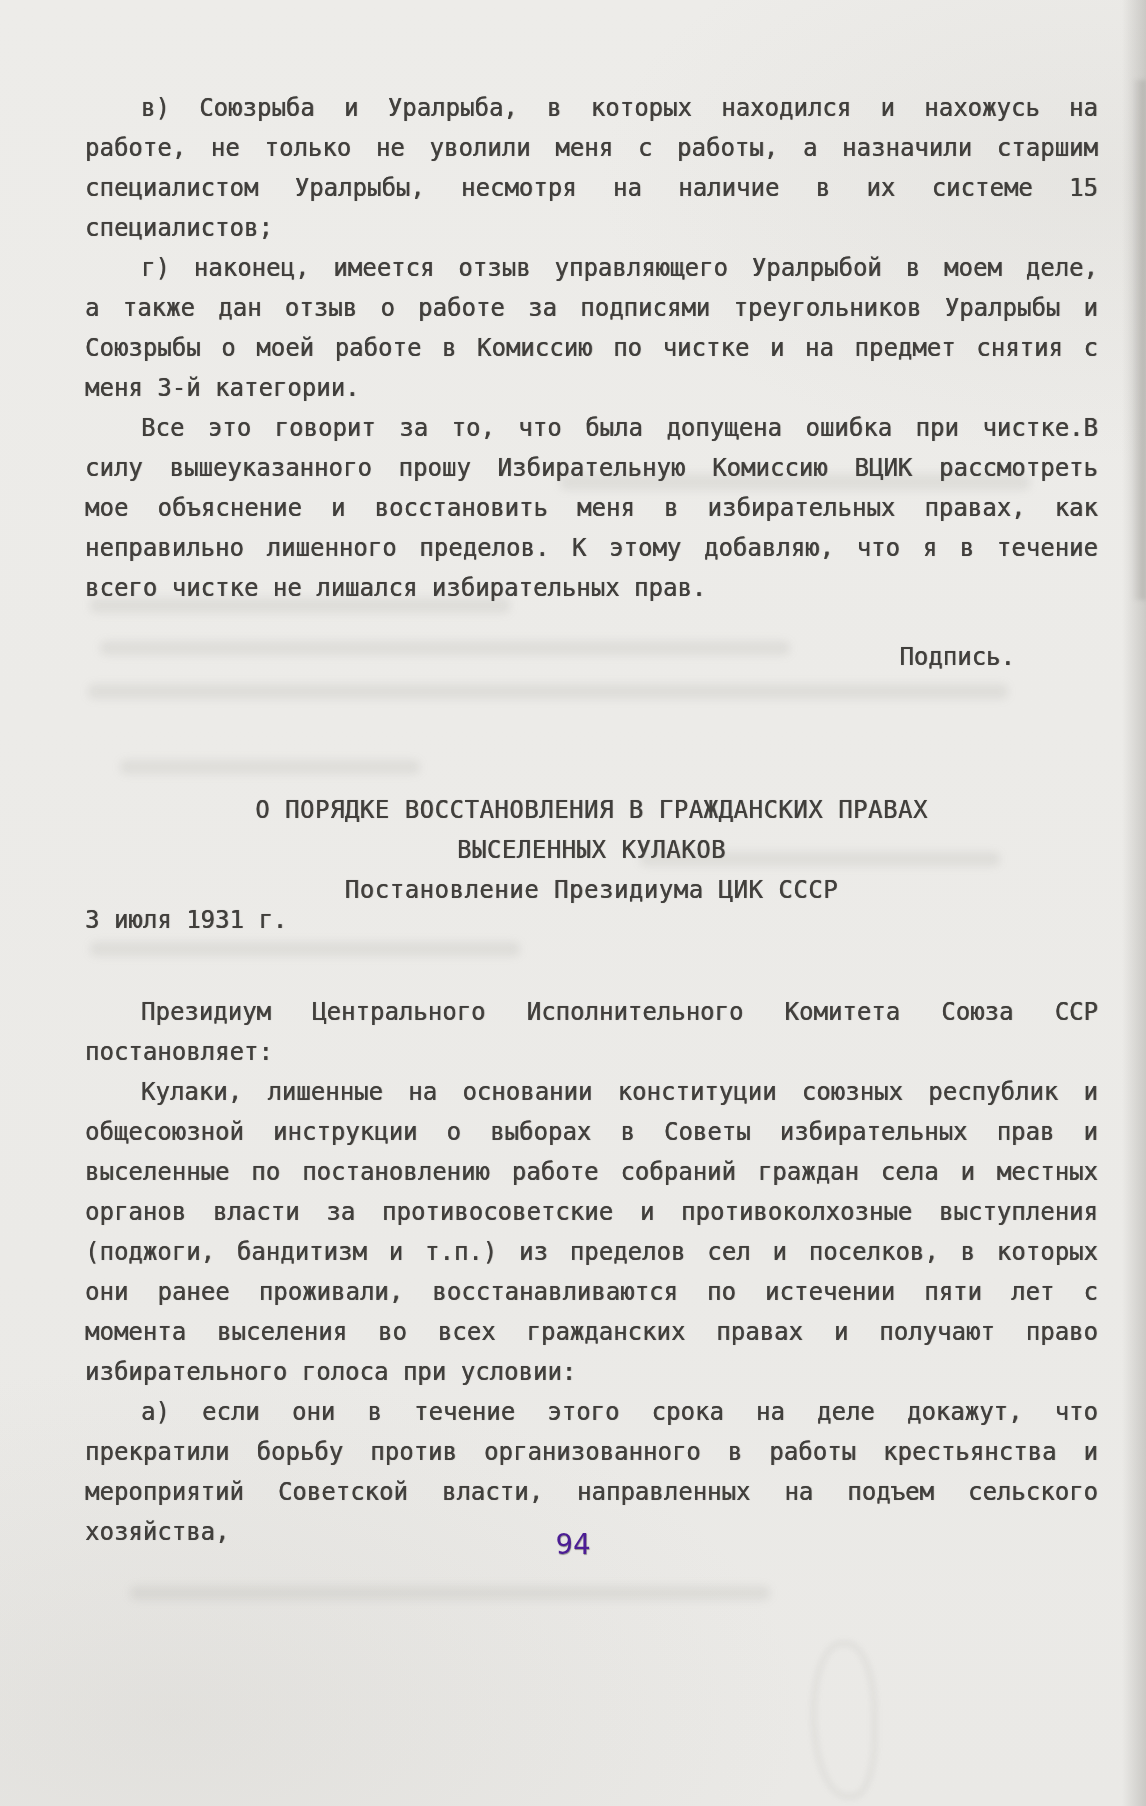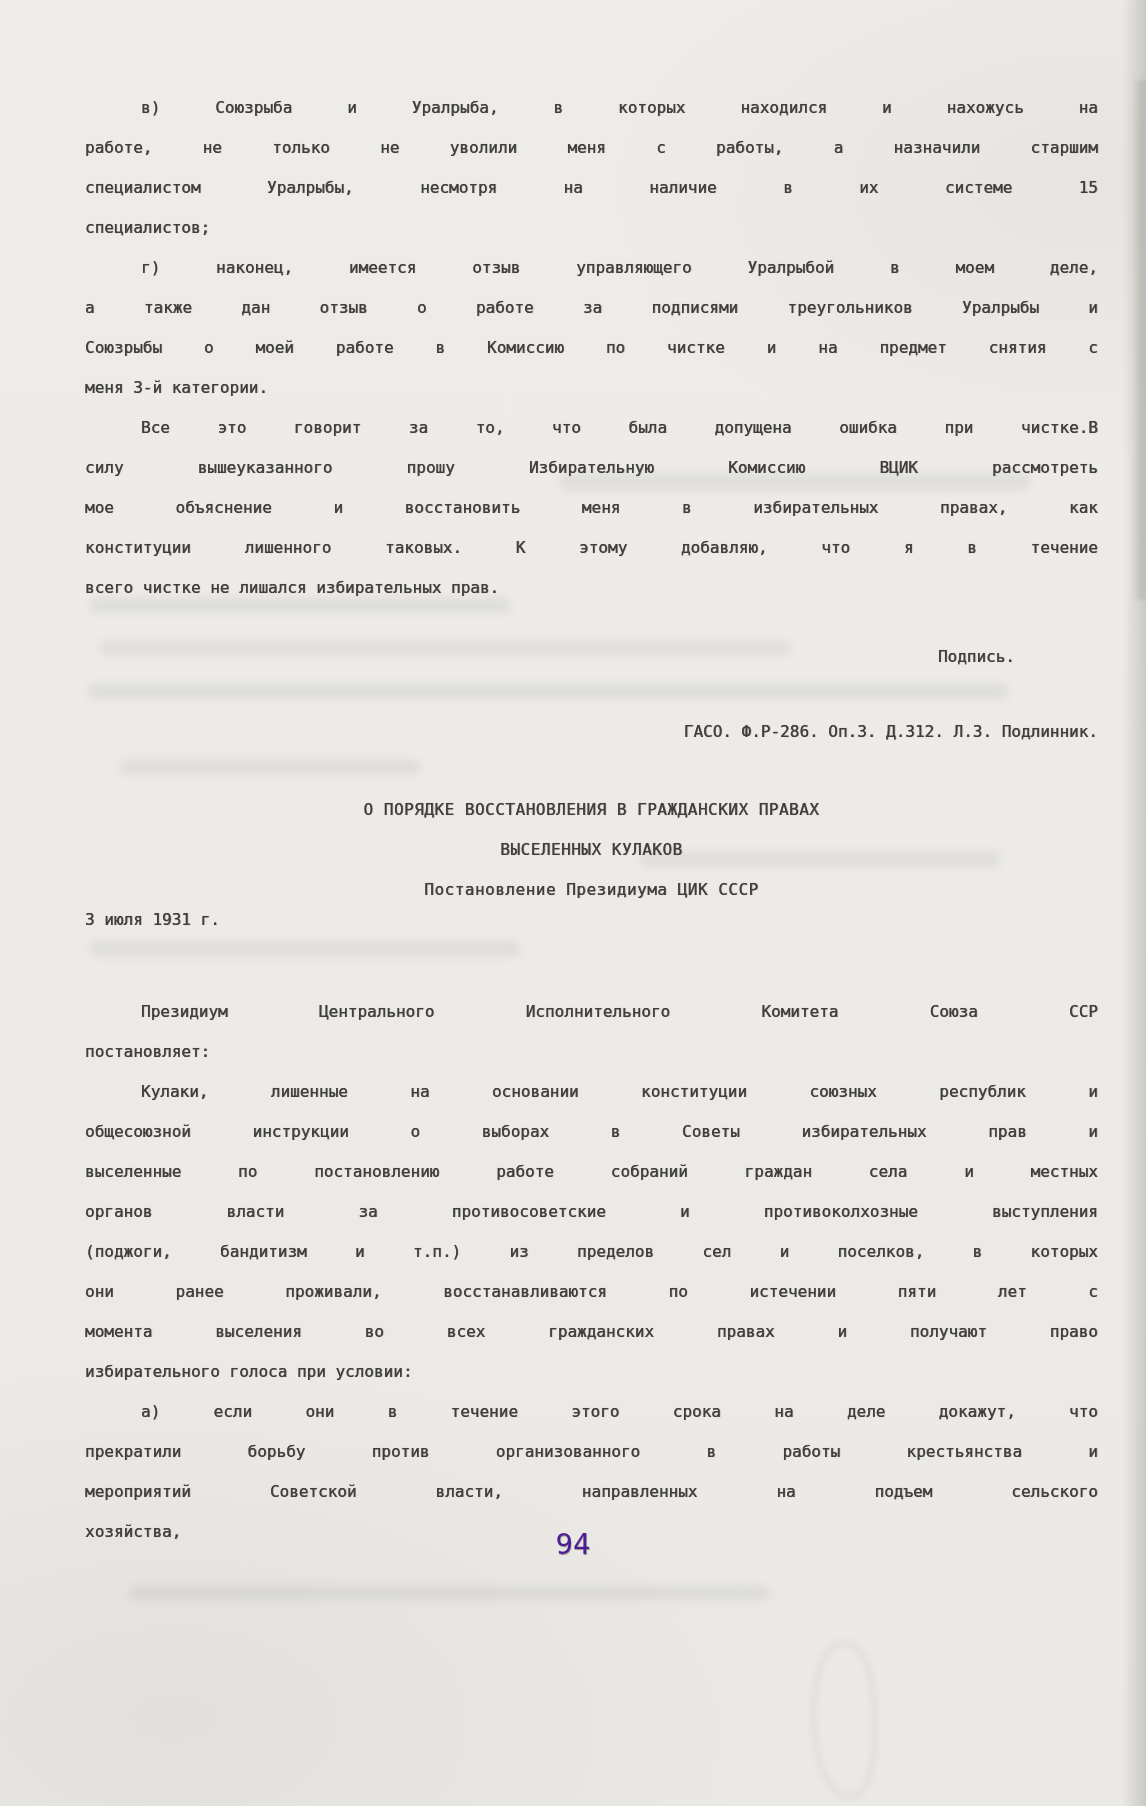--- a/index.html
+++ b/index.html
@@ -8,21 +8,21 @@
     background:
       radial-gradient(ellipse 900px 500px at 15% 95%, rgba(200,198,193,0.25), rgba(200,198,193,0) 70%),
       radial-gradient(ellipse 700px 400px at 95% 10%, rgba(205,203,198,0.22), rgba(205,203,198,0) 70%),
       linear-gradient(180deg,#edecE9 0%, #ecebe8 40%, #eae9e6 100%);
     font-family:"DejaVu Sans Mono", monospace;
     color:#413f3c;
   }
   .scan{position:absolute;inset:0;}
   .block{position:absolute;left:85px;width:1013px;}
   .line{
-    height:40px;line-height:40px;font-size:16px;
+    height:40px;line-height:40px;font-size:24px;
     color:#413f3c;
     text-shadow:0.6px 0.4px 0.7px rgba(62,60,57,0.55), 0 0 0.5px rgba(62,60,57,0.7);
     white-space:nowrap;
   }
   .j{white-space:normal;text-align:justify;text-align-last:justify;}
   .indent{text-indent:56px;}
   .petition{top:88px;}
   .signature{top:637px;text-align:right;padding-right:83px;box-sizing:border-box;}
   .archive{top:712px;text-align:right;}
   .title{top:790px;}
@@ -76,27 +76,26 @@
       <div class="line j">работе, не только не уволили меня с работы, а назначили старшим</div>
       <div class="line j">специалистом Уралрыбы, несмотря на наличие в их системе 15</div>
       <div class="line">специалистов;</div>
       <div class="line indent j">г) наконец, имеется отзыв управляющего Уралрыбой в моем деле,</div>
       <div class="line j">а также дан отзыв о работе за подписями треугольников Уралрыбы и</div>
       <div class="line j">Союзрыбы о моей работе в Комиссию по чистке и на предмет снятия с</div>
       <div class="line">меня 3-й категории.</div>
       <div class="line indent j">Все это говорит за то, что была допущена ошибка при чистке.В</div>
       <div class="line j">силу вышеуказанного прошу Избирательную Комиссию ВЦИК рассмотреть</div>
       <div class="line j">мое объяснение и восстановить меня в избирательных правах, как</div>
-      <div class="line j">конституции лишенного таковых. К этому добавляю, что я в течение</div>
+      <div class="line j">неправильно лишенного пределов. К этому добавляю, что я в течение</div>
       <div class="line">всего чистке не лишался избирательных прав.</div>
     </div>
 
   <div class="block line signature">Подпись.</div>
 
-  <div class="block line archive">ГАСО. Ф.Р-286. Оп.3. Д.312. Л.3. Подлинник.</div>
 
   <div class="block title">
       <div class="line">О ПОРЯДКЕ ВОССТАНОВЛЕНИЯ В ГРАЖДАНСКИХ ПРАВАХ</div>
       <div class="line">ВЫСЕЛЕННЫХ КУЛАКОВ</div>
       <div class="line">Постановление Президиума ЦИК СССР</div>
     </div>
 
   <div class="block line date">3 июля 1931 г.</div>
 
   <div class="block decree">

